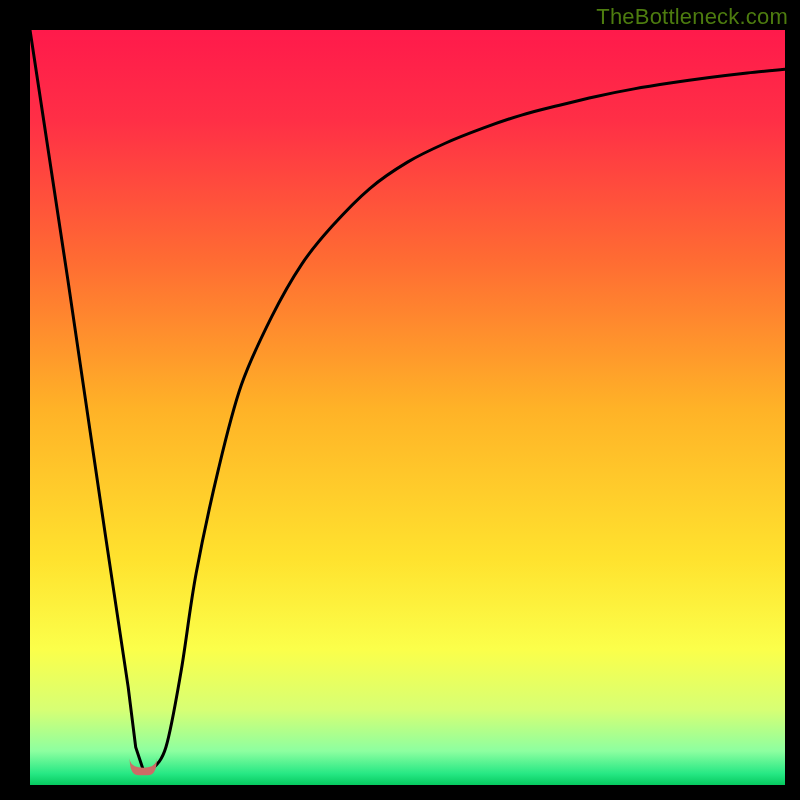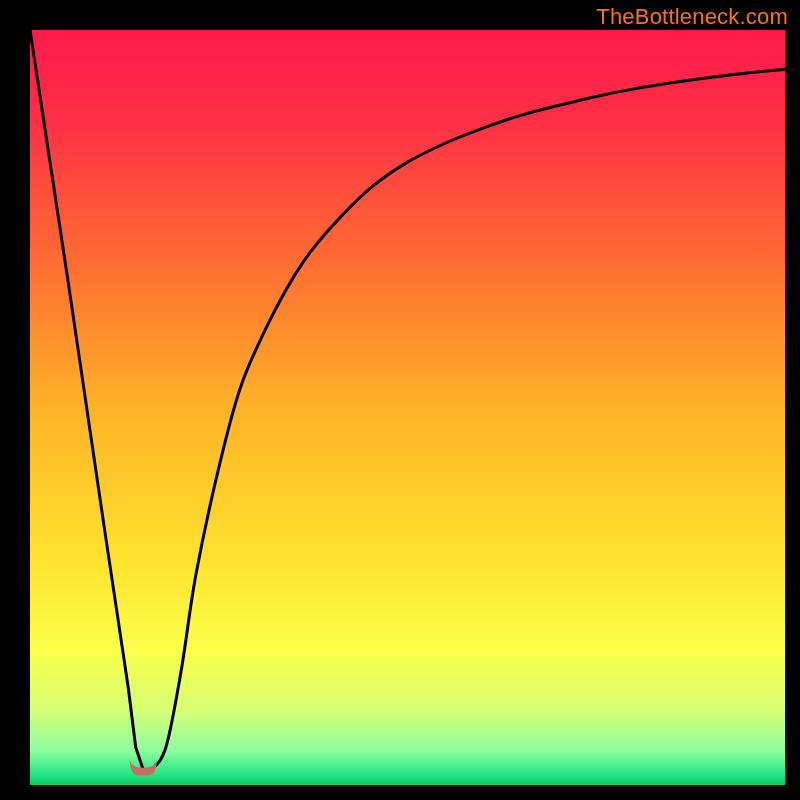--- a/index.html
+++ b/index.html
@@ -24,21 +24,21 @@
     width: 755px;
     height: 755px;
     overflow: hidden;
   }
   .watermark {
     position: absolute;
     top: 4px;
     right: 12px;
     font-size: 22px;
     font-weight: 500;
-    color: #f97316;
+    color: #4d7c0f;
     z-index: 5;
     letter-spacing: 0.2px;
   }
   svg { display: block; }
 </style>
 </head>
 <body>
 
 <div class="outer">
   <div class="watermark">TheBottleneck.com</div>

